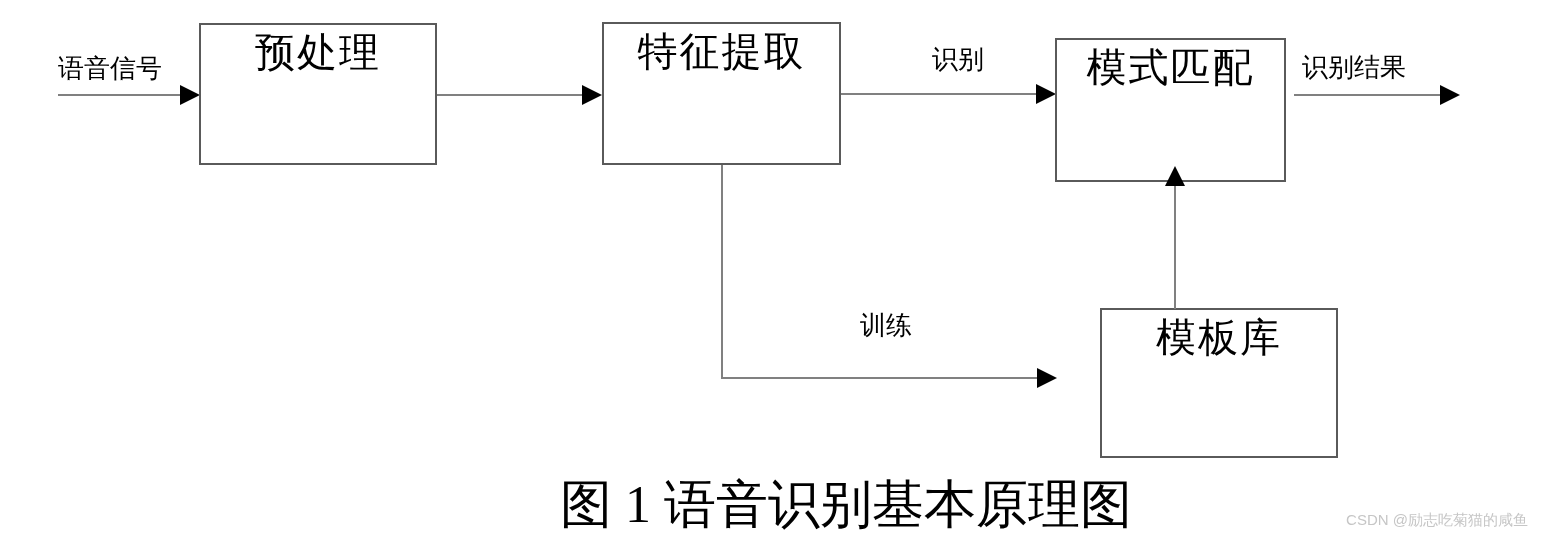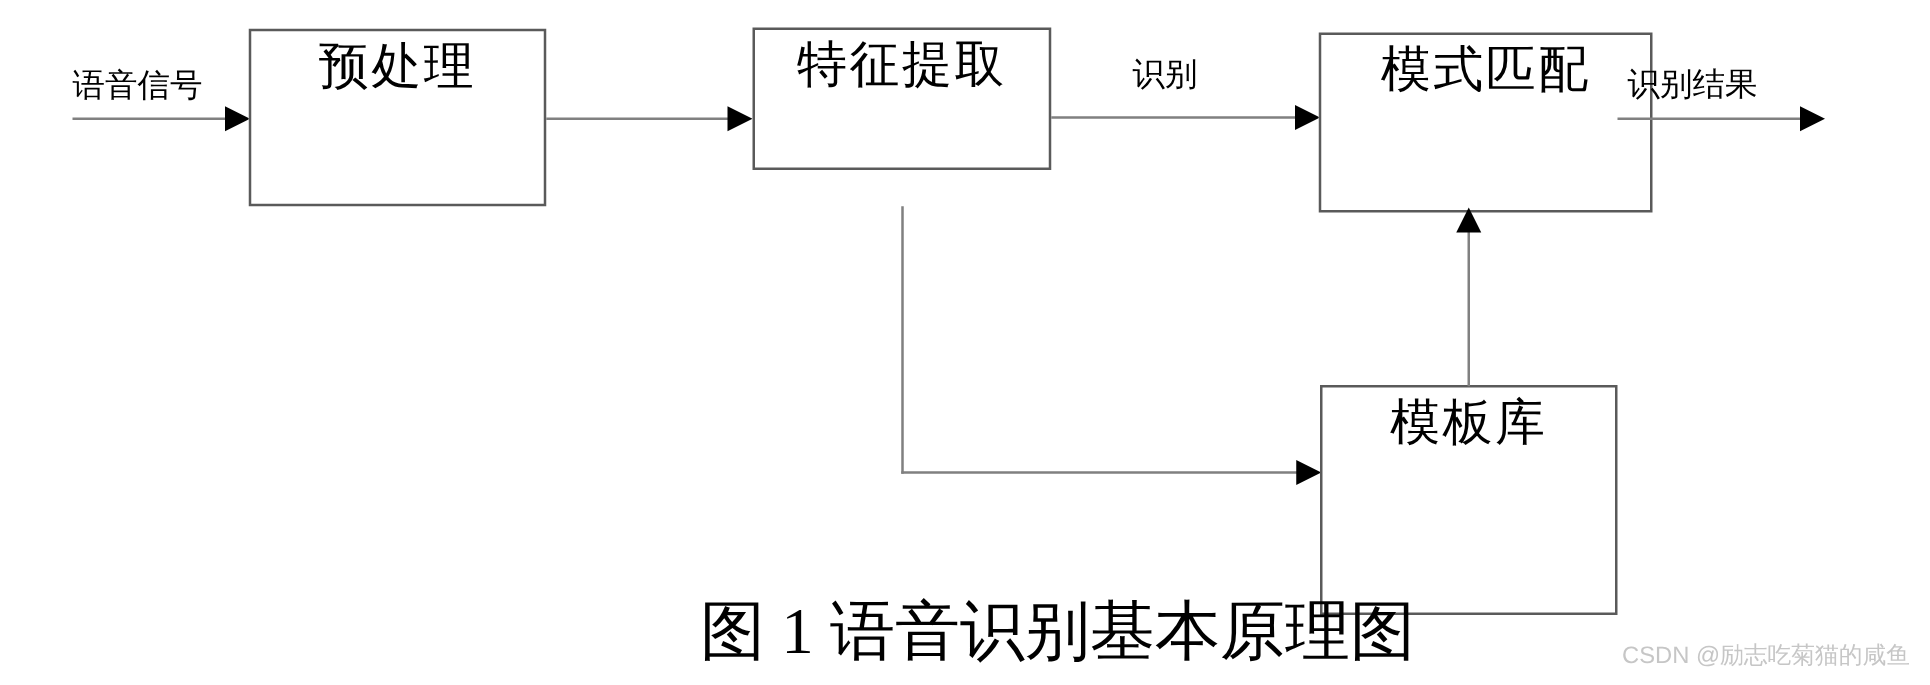--- a/index.html
+++ b/index.html
@@ -67,21 +67,21 @@
     width: 524px;
     text-align: center;
     font-size: 52px;
     color: #000000;
     white-space: nowrap;
   }
   .watermark {
     position: absolute;
     right: 16px;
     top: 511px;
-    font-size: 19px;
+    font-size: 15px;
     color: #c6c6c6;
     font-family: "Liberation Sans", "DejaVu Sans", sans-serif;
     white-space: nowrap;
   }
 </style>
 </head>
 <body>
 
 <div class="canvas">
 
@@ -89,41 +89,42 @@
   <div class="hline" style="left:58px; top:94px; width:124px;"></div>
   <div class="arrow-right" style="left:180px; top:85px;"></div>
 
   <div class="box" style="left:199px; top:23px; width:238px; height:142px;">
     <span>预处理</span>
   </div>
 
   <div class="hline" style="left:437px; top:94px; width:147px;"></div>
   <div class="arrow-right" style="left:582px; top:85px;"></div>
 
-  <div class="box" style="left:602px; top:22px; width:239px; height:114px;">
+  <div class="box" style="left:602px; top:22px; width:239px; height:143px;">
     <span>特征提取</span>
   </div>
 
-  <span class="edge-label" style="left:906px; top:42px; width:104px; ">识别</span>
+  <span class="edge-label" style="left:906px; top:42px; width:104px; text-align:center;">识别</span>
   <div class="hline" style="left:841px; top:93px; width:196px;"></div>
   <div class="arrow-right" style="left:1036px; top:84px;"></div>
 
-  <div class="box" style="left:1055px; top:26px; width:267px; height:144px;">
+  <div class="box" style="left:1055px; top:38px; width:231px; height:144px;">
     <span>模式匹配</span>
   </div>
 
   <span class="edge-label" style="left:1292px; top:50px; width:124px; text-align:center;">识别结果</span>
   <div class="hline" style="left:1294px; top:94px; width:147px;"></div>
   <div class="arrow-right" style="left:1440px; top:85px;"></div>
 
   <div class="vline" style="left:721px; top:165px; height:214px;"></div>
+  <span class="edge-label" style="left:834px; top:308px; width:104px; text-align:center;">训练</span>
   <div class="hline" style="left:721px; top:377px; width:317px;"></div>
   <div class="arrow-right" style="left:1037px; top:368px;"></div>
 
-  <div class="box" style="left:1056px; top:308px; width:238px; height:184px;">
+  <div class="box" style="left:1100px; top:308px; width:238px; height:150px;">
     <span>模板库</span>
   </div>
 
   <div class="vline" style="left:1174px; top:184px; height:125px;"></div>
   <div class="arrow-up" style="left:1165px; top:166px;"></div>
 
   <div class="caption">图 1  语音识别基本原理图</div>
 
   <div class="watermark">CSDN @励志吃菊猫的咸鱼</div>
 

